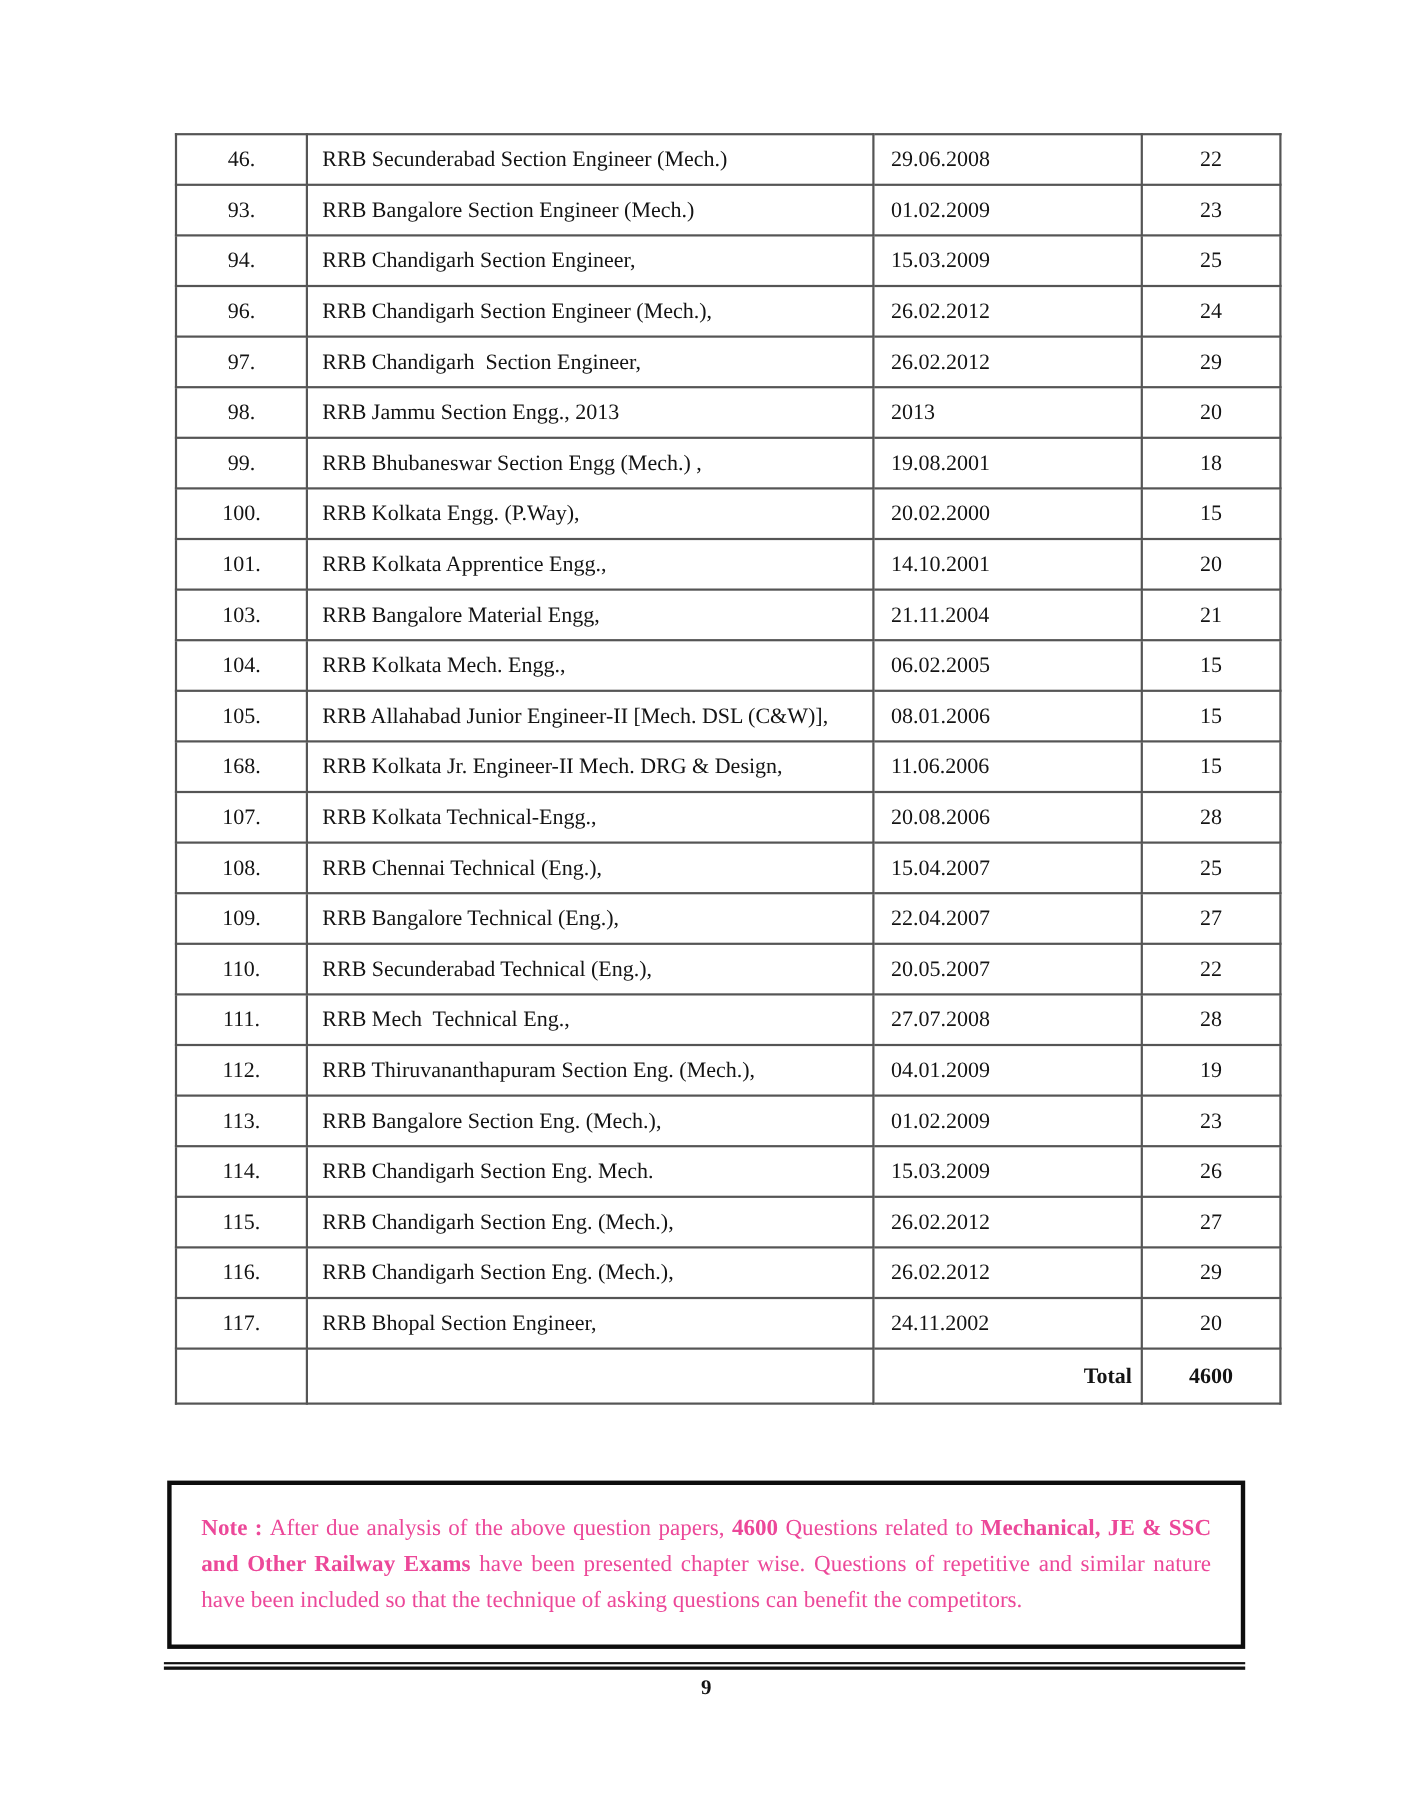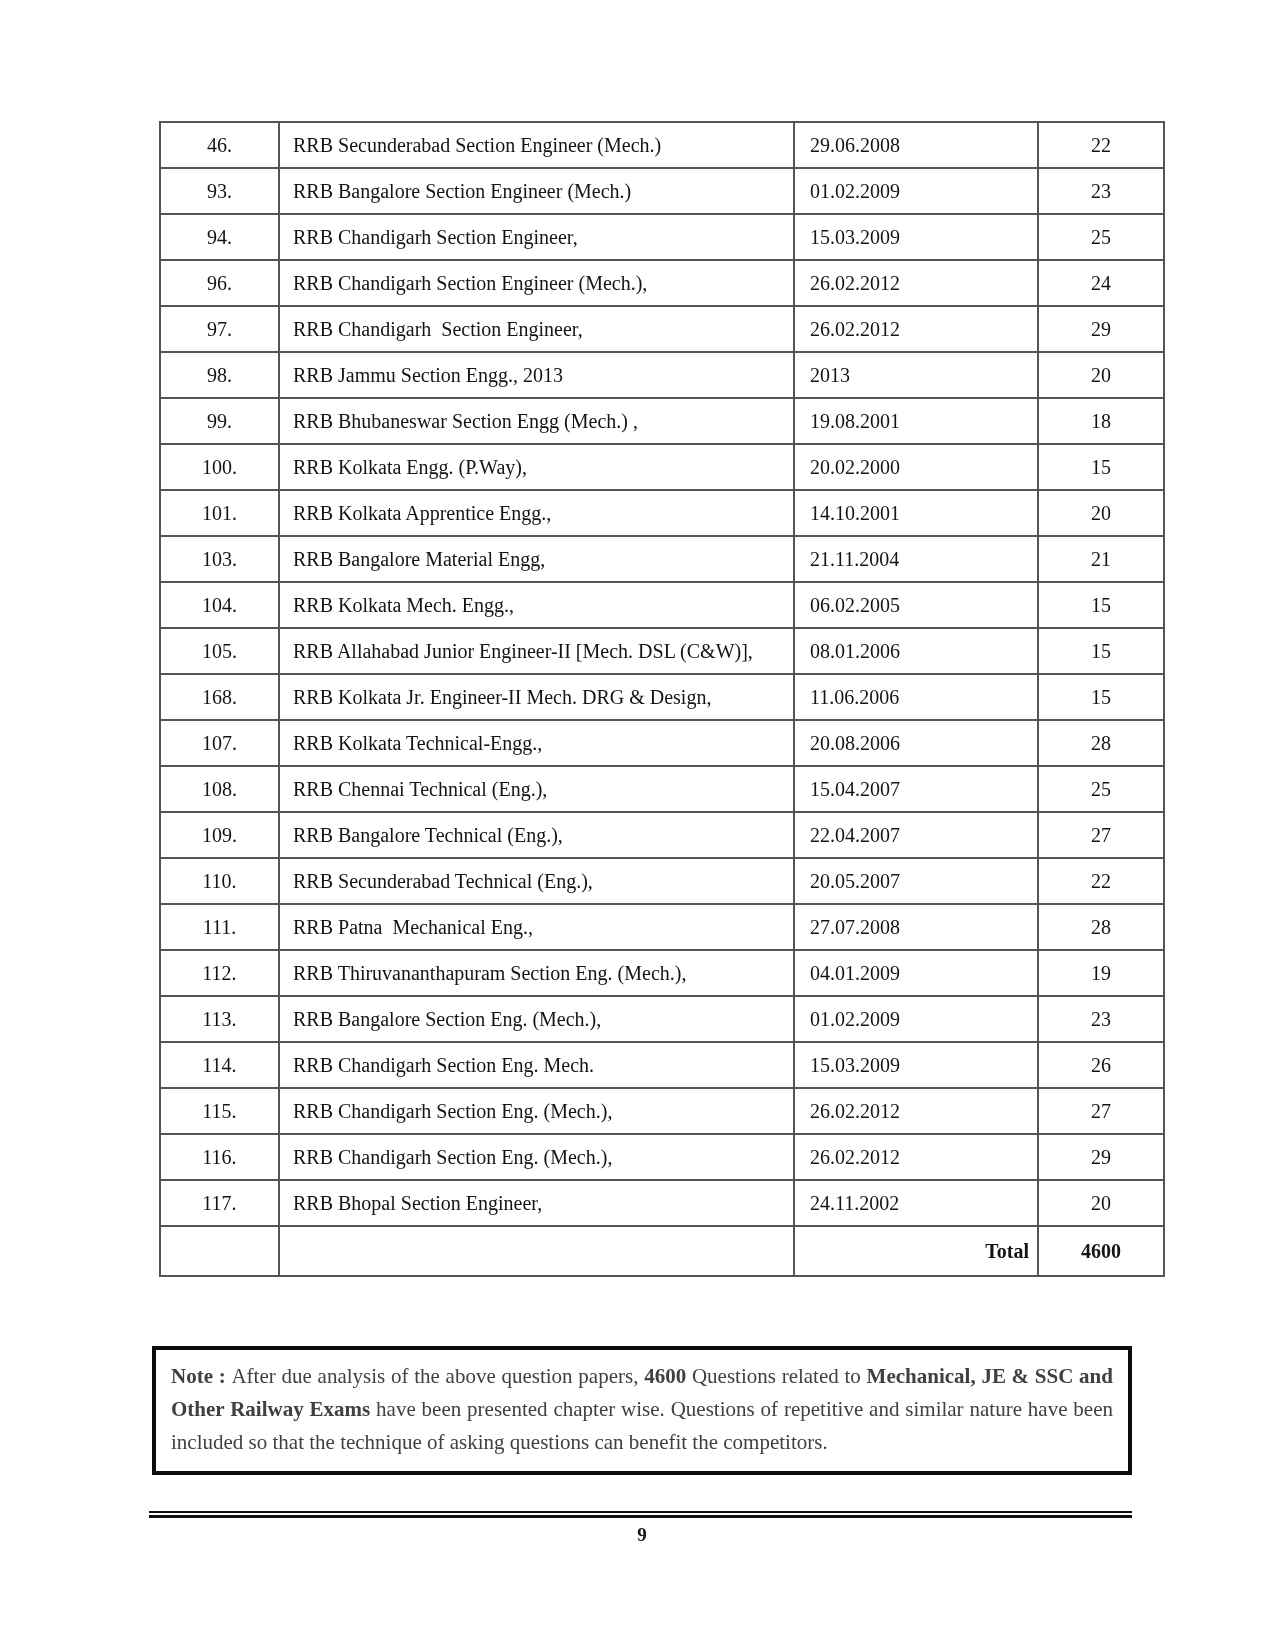--- a/index.html
+++ b/index.html
@@ -70,25 +70,25 @@
     position: absolute;
     left: 152px;
     top: 1346px;
     width: 980px;
     box-sizing: border-box;
     border: 4px solid #0d0d0d;
     background: #ffffff;
     padding: 10px 15px 12px 15px;
   }
   .note-box p {
-    margin: 0;
+    margin: 12px;
     font-size: 21px;
     line-height: 33px;
     text-align: justify;
-    color: #404040;
+    color: #ec4899;
   }
   .note-box .b {
     font-weight: bold;
   }
 
   
   .footer-rule {
     position: absolute;
     left: 149px;
     top: 1511px;
@@ -213,21 +213,21 @@
       <td class="c-count">27</td>
     </tr>
         <tr>
       <td class="c-serial">110.</td>
       <td class="c-name">RRB Secunderabad Technical (Eng.),</td>
       <td class="c-date">20.05.2007</td>
       <td class="c-count">22</td>
     </tr>
         <tr>
       <td class="c-serial">111.</td>
-      <td class="c-name">RRB Patna  Mechanical Eng.,</td>
+      <td class="c-name">RRB Mech  Technical Eng.,</td>
       <td class="c-date">27.07.2008</td>
       <td class="c-count">28</td>
     </tr>
         <tr>
       <td class="c-serial">112.</td>
       <td class="c-name">RRB Thiruvananthapuram Section Eng. (Mech.),</td>
       <td class="c-date">04.01.2009</td>
       <td class="c-count">19</td>
     </tr>
         <tr>

